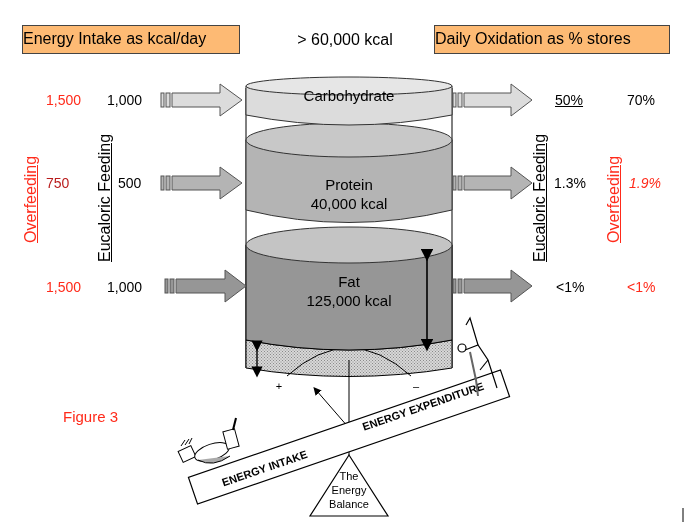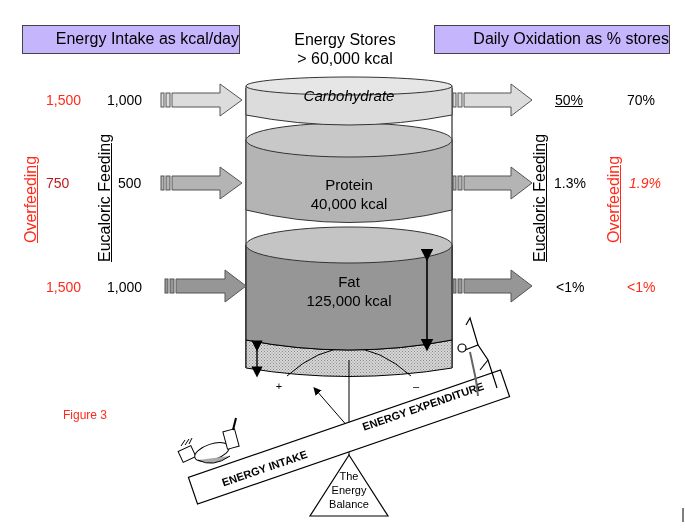--- a/index.html
+++ b/index.html
@@ -1,34 +1,33 @@
 <!DOCTYPE html>
 <html><head>
 <meta charset="utf-8">
 <style>
   html, body { margin: 0; padding: 0; background: #ffffff; }
   body { width: 685px; height: 529px; position: relative; overflow: hidden;
          font-family: "Liberation Sans", sans-serif; color: #000; }
   .abs { position: absolute; }
-  .box { border: 1px solid #444; background: #c4b5fd; font-size: 16px; text-align: right; line-height: 26px; }
+  .box { border: 1px solid #444; background: #fdba74; font-size: 16px; text-align: left; line-height: 26px; }
   .red { color: #ff2a1a; }
   .num { font-size: 14px; }
   .vtext { position: absolute; transform-origin: left top; transform: rotate(-90deg);
            font-size: 16px; white-space: nowrap; text-decoration: underline; }
   .center-text { text-align: center; font-size: 15px; line-height: 19px; }
   svg text { font-family: "Liberation Sans", sans-serif; }
 </style>
 </head>
 <body>
 
 <div class="abs box" style="left:22px; top:25px; width:216px; height:27px;">
   <span>Energy Intake as kcal/day</span>
 </div>
 <div class="abs center-text" style="left:255px; top:30px; width:180px; font-size:16px;">
-  <div>Energy Stores</div>
   <div>&gt; 60,000 kcal</div>
 </div>
 <div class="abs box" style="left:434px; top:25px; width:234px; height:27px;">
   <span>Daily Oxidation as % stores</span>
 </div>
 
 <svg class="abs" style="left:0; top:0;" width="685" height="529" viewBox="0 0 685 529">
   <defs>
     <pattern id="dots" width="3" height="3" patternUnits="userSpaceOnUse">
       <rect width="3" height="3" fill="#d8d8d8"></rect>
@@ -131,21 +130,21 @@
     <circle cx="462" cy="348" r="4" fill="#fff"></circle>
     <path d="M465,350 L478,345 L488,360 L497,388"></path>
     <path d="M470,352 L476,380 L478,396" stroke="#666" stroke-width="2"></path>
     <path d="M478,345 L470,318 L466,325"></path>
     <path d="M488,360 L480,370"></path>
   </g>
 
   <line x1="683" y1="508" x2="683" y2="522" stroke="#000" stroke-width="1"></line>
 </svg>
 
-<div class="abs center-text" style="left:260px; top:86px; width:178px;font-style:italic;">
+<div class="abs center-text" style="left:260px; top:86px; width:178px;">
   <div>Carbohydrate</div>
 </div>
 <div class="abs center-text" style="left:260px; top:155px; width:178px;margin-top:20px;">
   <div>Protein</div>
   <div>40,000 kcal</div>
 </div>
 <div class="abs center-text" style="left:260px; top:272px; width:178px;">
   <div>Fat</div>
   <div>125,000 kcal</div>
 </div>
@@ -162,13 +161,13 @@
 <div class="abs num" style="left:554px; top:175px;">1.3%</div>
 <div class="abs num red" style="left: 629px; top: 175px; color: rgb(255, 42, 26); font-style: italic;">1.9%</div>
 <div class="abs num" style="left:556px; top:279px;">&lt;1%</div>
 <div class="abs num red" style="left: 627px; top: 279px; color: rgb(255, 42, 26);">&lt;1%</div>
 
 <div class="vtext red" style="left: 22px; top: 243px; color: rgb(255, 42, 26);">Overfeeding</div>
 <div class="vtext" style="left:96px; top:262px;">Eucaloric Feeding</div>
 <div class="vtext" style="left:531px; top:262px;">Eucaloric Feeding</div>
 <div class="vtext red" style="left: 605px; top: 243px; color: rgb(255, 42, 26);">Overfeeding</div>
 
-<div class="abs red" style="left: 63px; top: 408px; font-size: 12px; color: rgb(255, 42, 26);">Figure 3</div>
+<div class="abs red" style="left: 63px; top: 408px; font-size: 15px; color: rgb(255, 42, 26);">Figure 3</div>
 
 </body></html>

